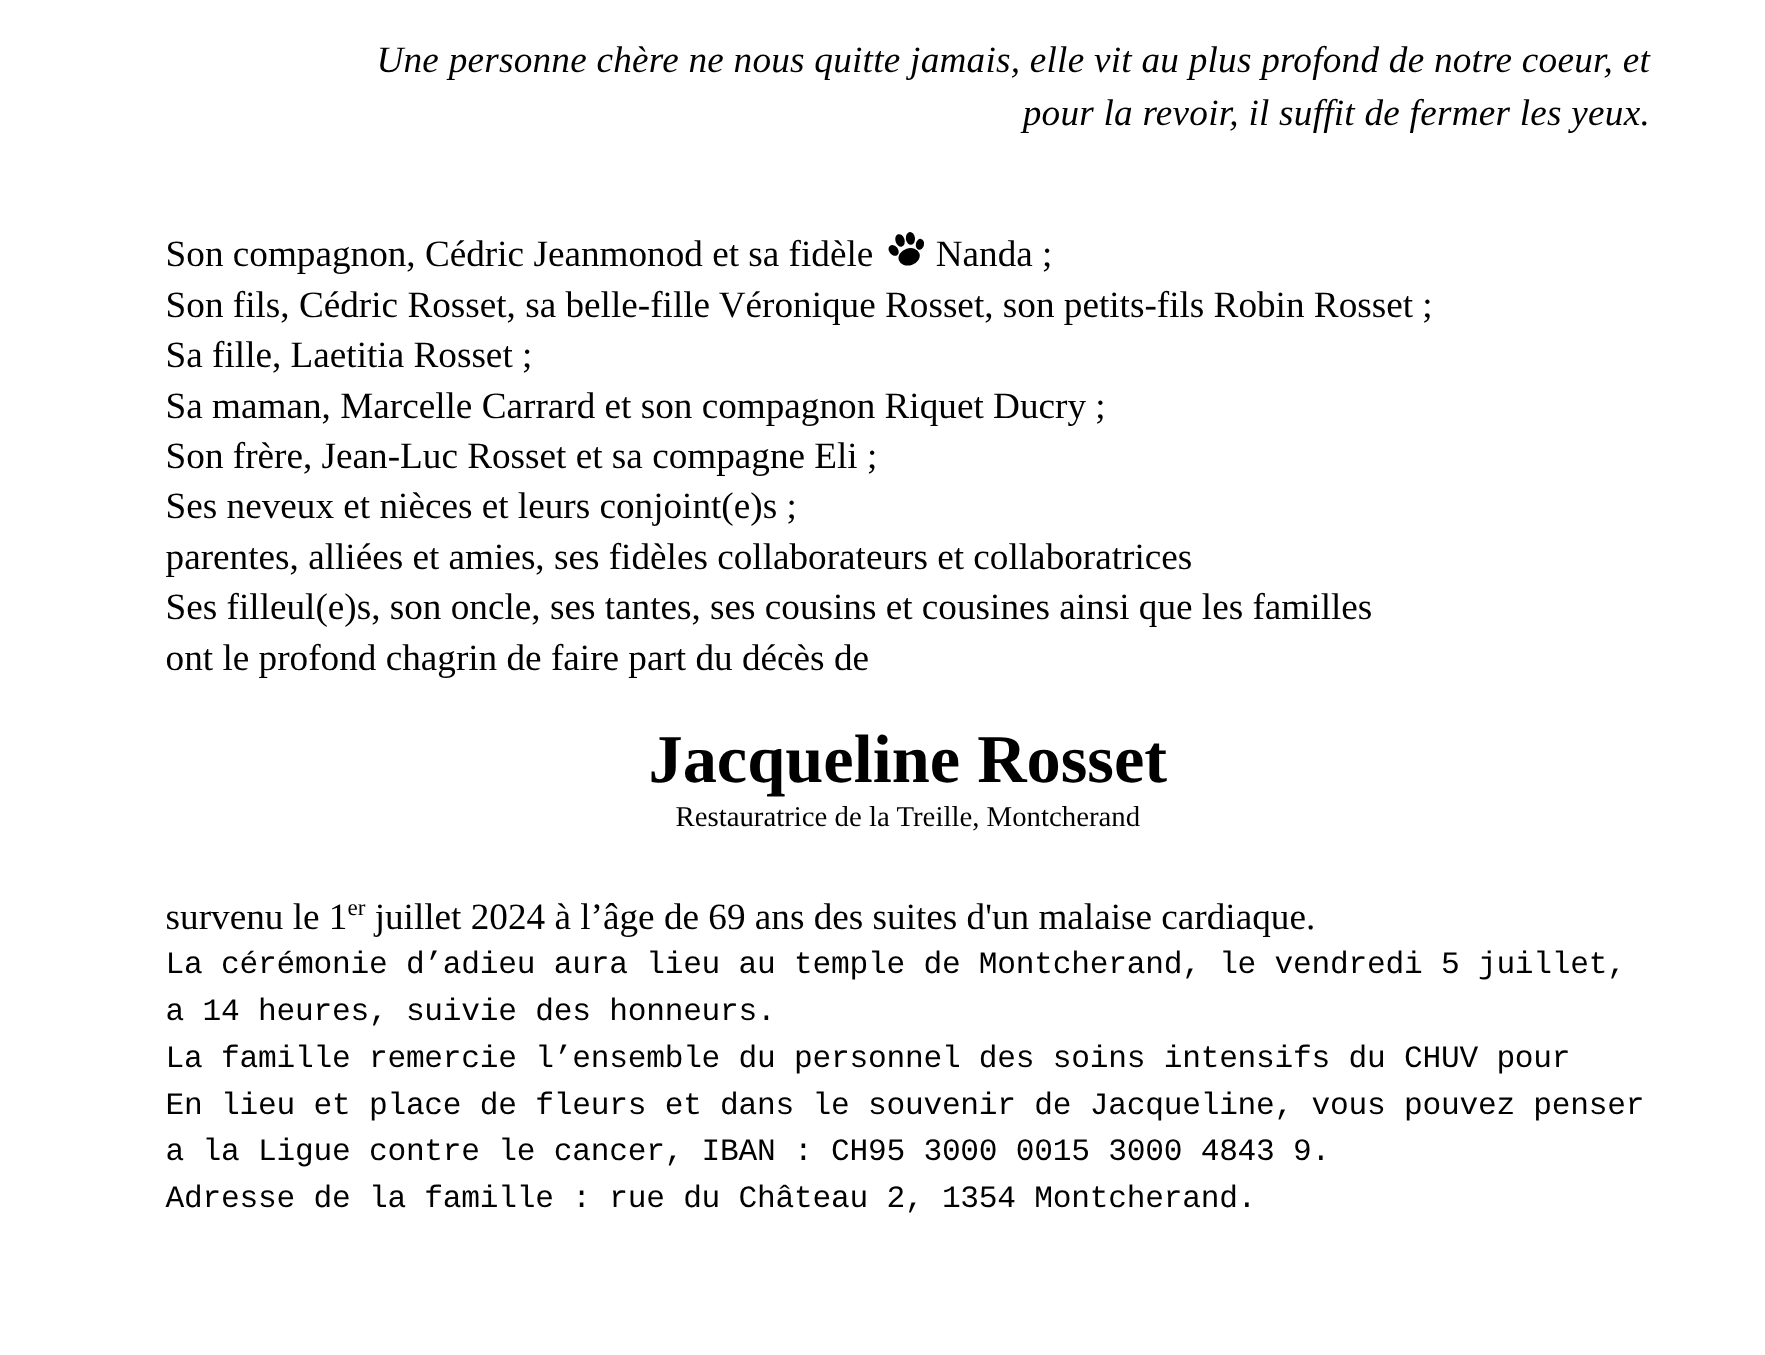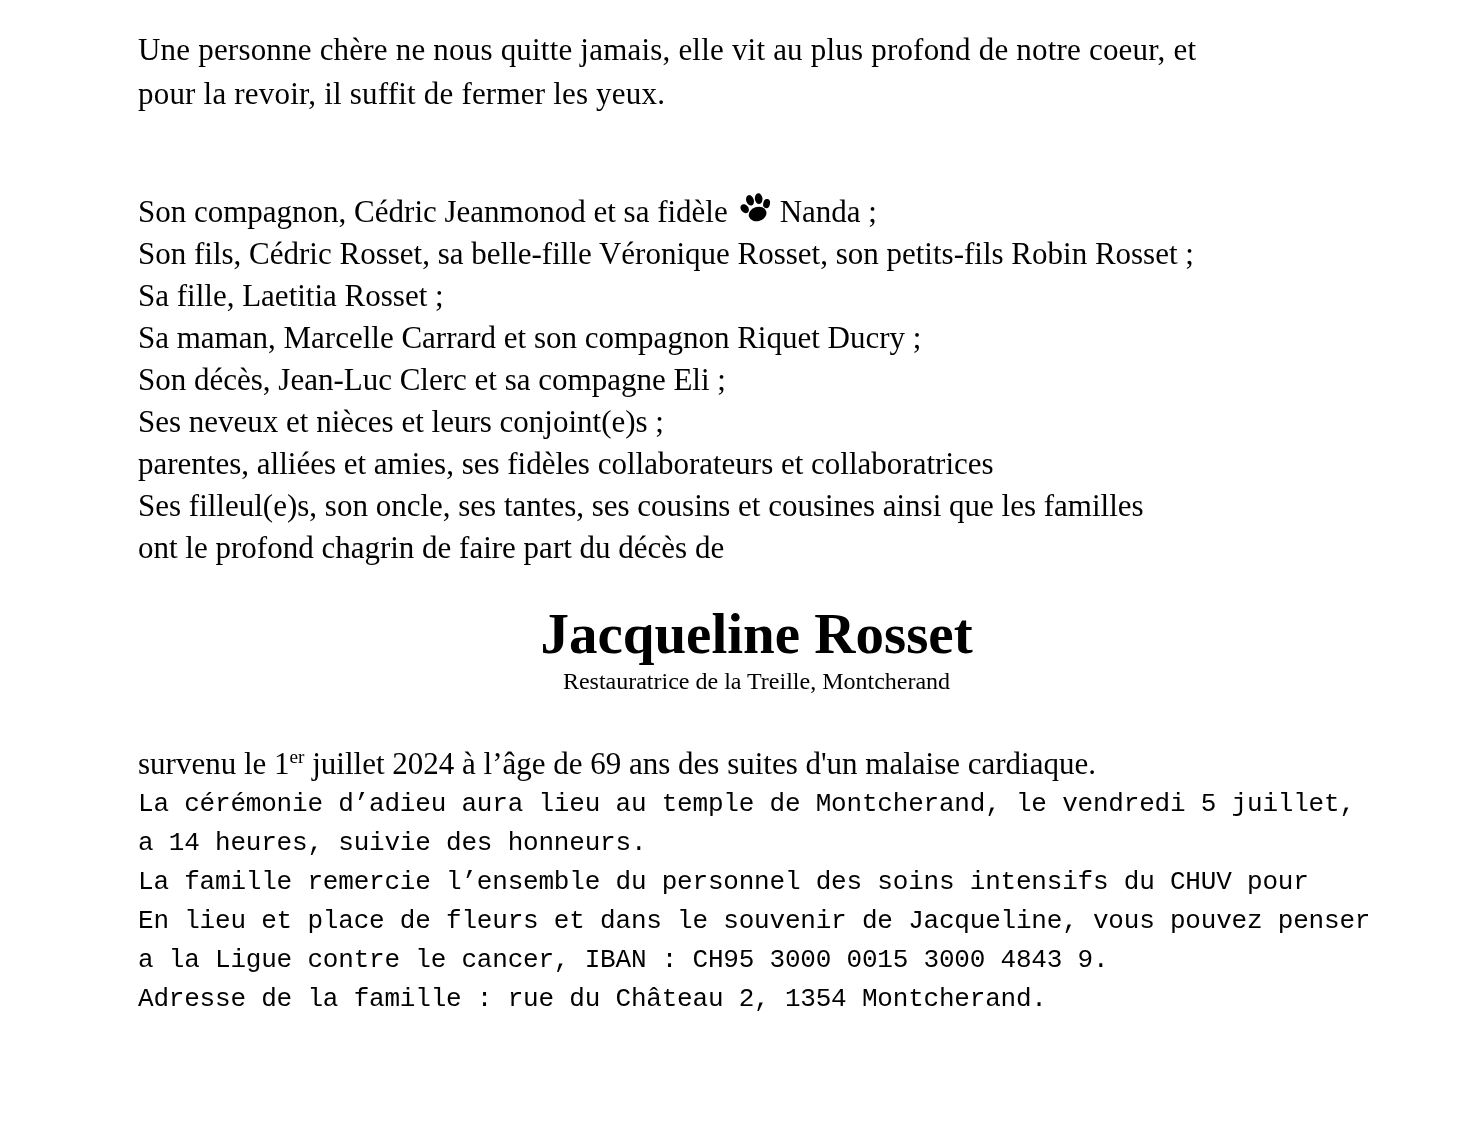--- a/index.html
+++ b/index.html
@@ -18,23 +18,25 @@
     box-sizing: border-box;
     width: 1471px;
     height: 1129px;
     padding: 28px 96px 0 138px;
     background: #ffffff;
   }
   .line { white-space: nowrap; }
 
   
   .epigraph {
+    font-style: italic;
     font-size: 31px;
     line-height: 44px;
     letter-spacing: 0.2px;
+    text-align: right;
   }
 
   
   .family {
     margin-top: 74px;
     font-size: 31px;
     line-height: 42px;
   }
 
   
@@ -103,21 +105,21 @@
               <ellipse cx="12.5" cy="28" rx="6.8" ry="9" transform="rotate(-22 12.5 28)"></ellipse>
               <ellipse cx="26.5" cy="16.5" rx="7" ry="9.8"></ellipse>
               <ellipse cx="42.5" cy="18.5" rx="7" ry="9.8" transform="rotate(12 42.5 18.5)"></ellipse>
               <ellipse cx="53.5" cy="31.5" rx="6.2" ry="8.4" transform="rotate(30 53.5 31.5)"></ellipse>
             </g>
           </svg></span><span>Nanda ;</span>
     </div>
     <div class="line">Son fils, Cédric Rosset, sa belle-fille Véronique Rosset, son petits-fils Robin Rosset ;</div>
     <div class="line">Sa fille, Laetitia Rosset ;</div>
     <div class="line">Sa maman, Marcelle Carrard et son compagnon Riquet Ducry ;</div>
-    <div class="line">Son décès, Jean-Luc Clerc et sa compagne Eli ;</div>
+    <div class="line">Son frère, Jean-Luc Rosset et sa compagne Eli ;</div>
     <div class="line">Ses neveux et nièces et leurs conjoint(e)s ;</div>
     <div class="line">parentes, alliées et amies, ses fidèles collaborateurs et collaboratrices</div>
     <div class="line">Ses filleul(e)s, son oncle, ses tantes, ses cousins et cousines ainsi que les familles</div>
     <div class="line">ont le profond chagrin de faire part du décès de</div>
   </div>
 
   <div class="deceased">
     <div class="deceased-name">Jacqueline Rosset</div>
     <div class="deceased-role">Restauratrice de la Treille, Montcherand</div>
   </div>

